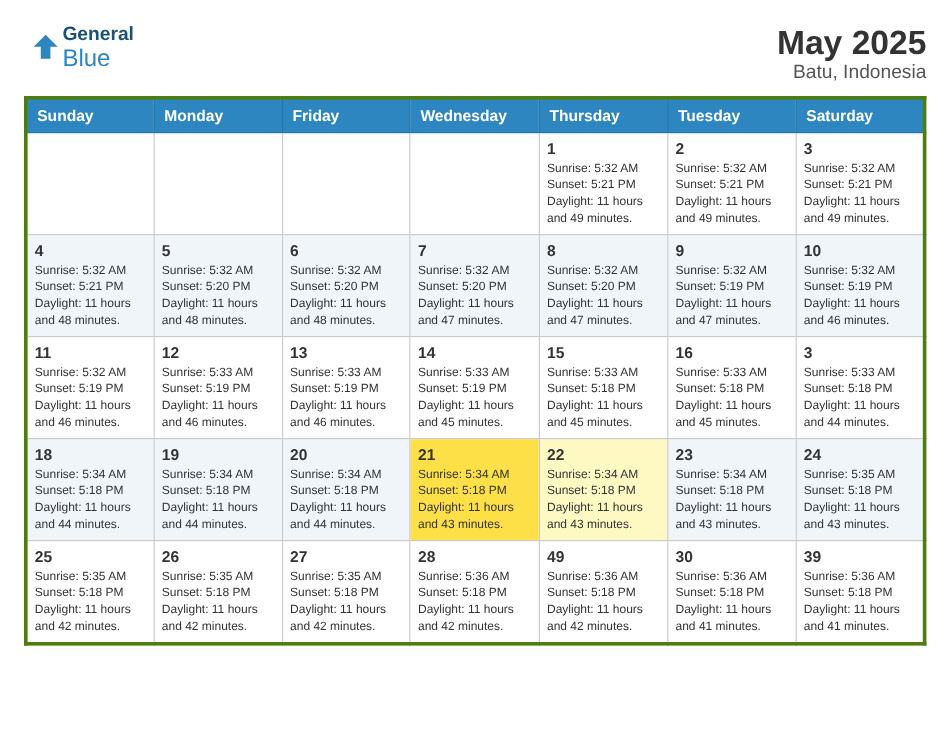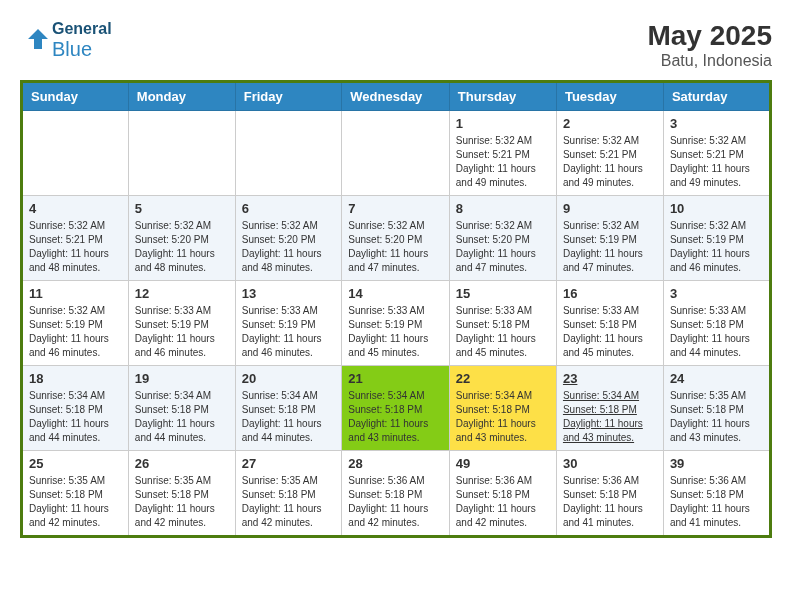--- a/index.html
+++ b/index.html
@@ -254,35 +254,35 @@
 Daylight: 11 hours
 and 44 minutes.</div>
         </td>
         <td style="background: rgb(240, 245, 250);">
           <span class="day-num">20</span>
           <div class="day-info" style="white-space: pre-line;">Sunrise: 5:34 AM
 Sunset: 5:18 PM
 Daylight: 11 hours
 and 44 minutes.</div>
         </td>
-        <td style="background: #84cc16;">
+        <td style="background: #fde047;">
           <span class="day-num">21</span>
           <div class="day-info" style="white-space: pre-line;">Sunrise: 5:34 AM
 Sunset: 5:18 PM
 Daylight: 11 hours
 and 43 minutes.</div>
         </td>
-        <td style="background: #fde047;">
+        <td style="background: #fef9c3;">
           <span class="day-num">22</span>
           <div class="day-info" style="white-space: pre-line;">Sunrise: 5:34 AM
 Sunset: 5:18 PM
 Daylight: 11 hours
 and 43 minutes.</div>
         </td>
-        <td style="background: rgb(240, 245, 250); text-decoration: underline;">
+        <td style="background: rgb(240, 245, 250);">
           <span class="day-num">23</span>
           <div class="day-info" style="white-space: pre-line;">Sunrise: 5:34 AM
 Sunset: 5:18 PM
 Daylight: 11 hours
 and 43 minutes.</div>
         </td>
         <td style="background: rgb(240, 245, 250);">
           <span class="day-num">24</span>
           <div class="day-info" style="white-space: pre-line;">Sunrise: 5:35 AM
 Sunset: 5:18 PM

